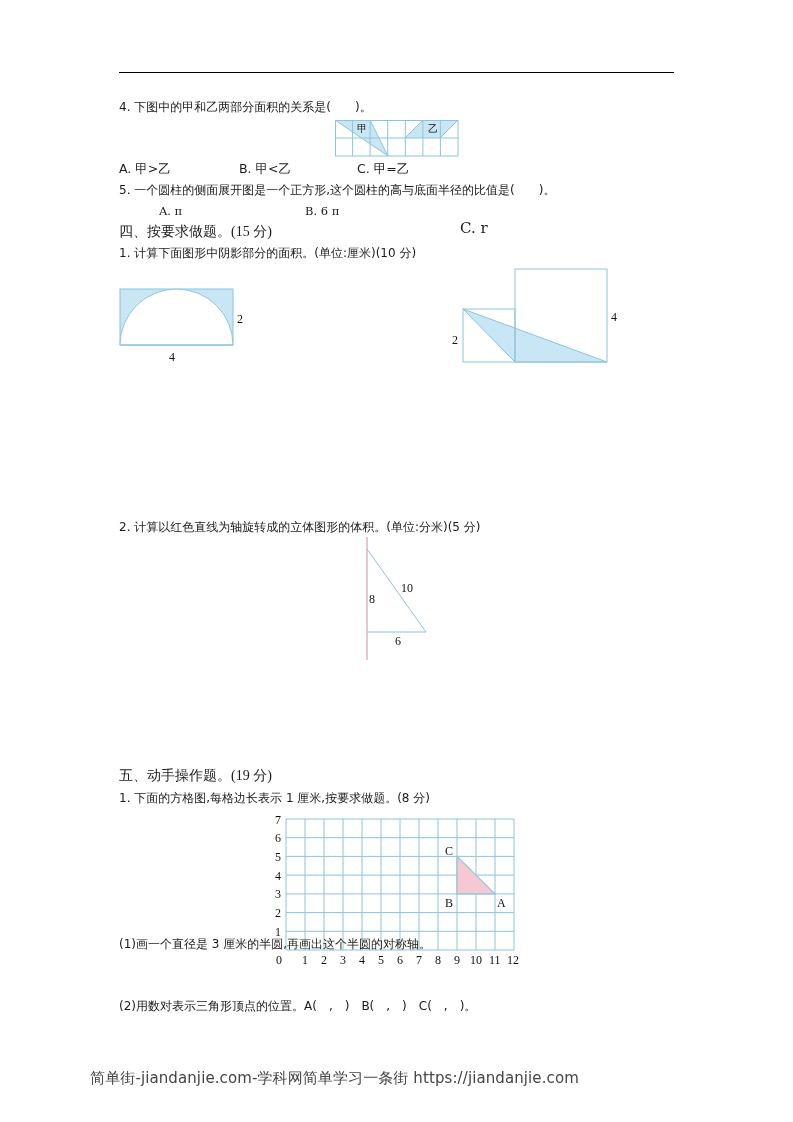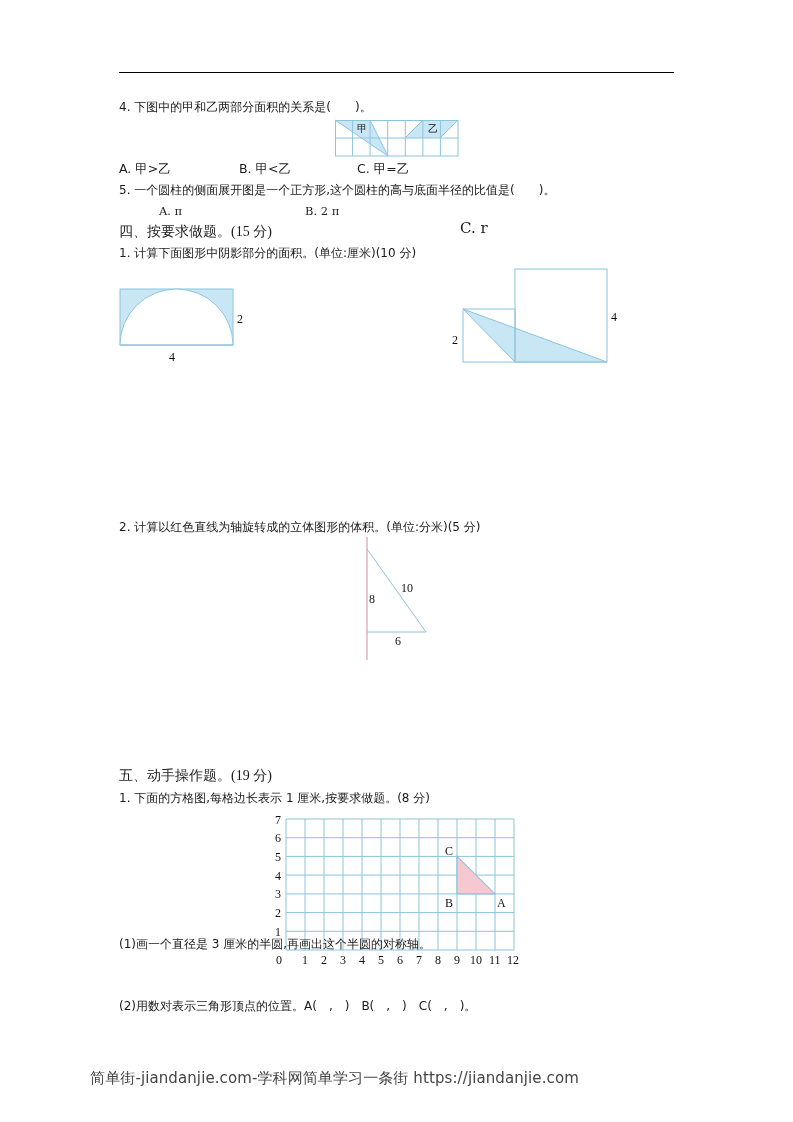--- a/index.html
+++ b/index.html
@@ -92,21 +92,21 @@
   <text x="22" y="12" font-size="10" font-family="DejaVu Sans, sans-serif" fill="#111">甲</text>
   <text x="93" y="12" font-size="10" font-family="DejaVu Sans, sans-serif" fill="#111">乙</text>
 </svg>
 
 <div class="opt" style="left:119px; top:161px;">A. 甲&gt;乙</div>
 <div class="opt" style="left:239px; top:161px;">B. 甲&lt;乙</div>
 <div class="opt" style="left:357px; top:161px;">C. 甲=乙</div>
 
 <div class="line" style="top:182px;">5. 一个圆柱的侧面展开图是一个正方形,这个圆柱的高与底面半径的比值是(　　)。</div>
 <div class="opt serif" style="left:119px; top:203px; font-size:11.5px;">A. π</div>
-<div class="opt serif" style="left:265px; top:203px; font-size:11.5px;">B. 2 π</div>
+<div class="opt serif" style="left:265px; top:203px; font-size:11.5px;">B. 6 π</div>
 <div class="opt serif" style="left:420px; top:220px; font-size:15px; font-style:normal;text-align:right;">C. r</div>
 
 <div class="line section" style="top:224px;">四、按要求做题。(15 分)</div>
 <div class="line" style="top:245px;">1. 计算下面图形中阴影部分的面积。(单位:厘米)(10 分)</div>
 
 <svg style="left:115px; top:284px;" width="150" height="85" viewBox="0 0 150 85">
   <rect x="5" y="5" width="113" height="56" fill="#c9e6f5" stroke="#8cc4dc" stroke-width="1"></rect>
   <path d="M5,61 A56.5,56 0 0 1 118,61 Z" fill="#ffffff" stroke="#8cc4dc" stroke-width="1"></path>
   <line x1="5" y1="61" x2="118" y2="61" stroke="#8cc4dc" stroke-width="1"></line>
   <text class="lbl" x="122" y="39">2</text>

